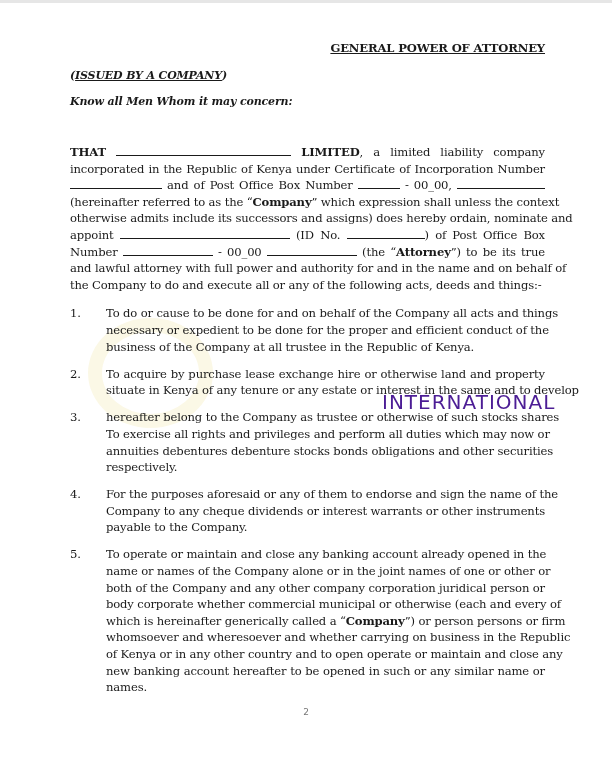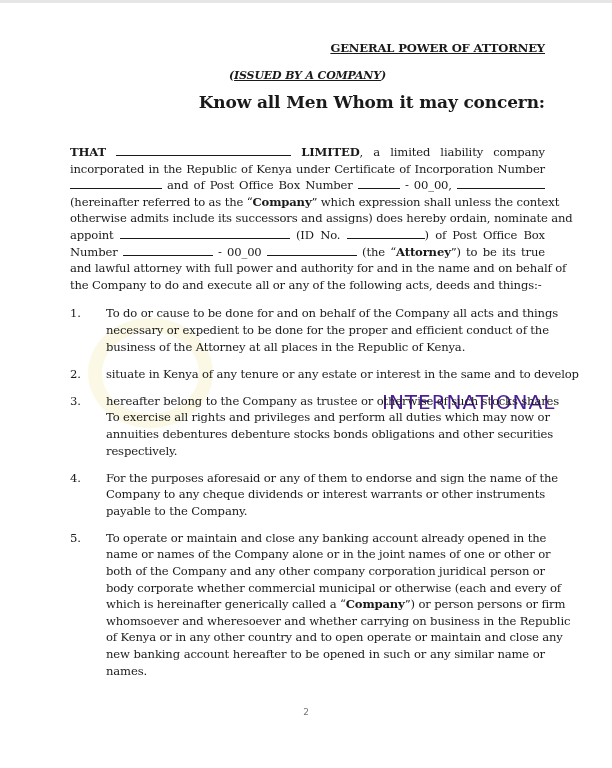--- a/index.html
+++ b/index.html
@@ -14,23 +14,23 @@
   .watermark-circle {
     position: absolute; left: 88px; top: 318px; width: 125px; height: 110px;
     border-radius: 50%; border: 14px solid #fbf7e3; box-sizing: border-box; opacity: 0.9;
   }
   .watermark-text {
     position: absolute; left: 382px; top: 360px;
     font-family: "DejaVu Sans", "Liberation Sans", sans-serif; font-size: 20px;
     color: #4c1d95; letter-spacing: 1px; margin-top: 30px;
   }
   .title { text-align: right; font-weight: bold; text-decoration: underline; font-size: 11.6px; margin: 0; height: 16px; }
-  .subtitle { text-align: center; font-weight: bold; font-style: italic; margin: 12px 0 0 0; font-size: 11px; height: 16px; }
+  .subtitle { text-align: left; font-weight: bold; font-style: italic; margin: 12px 0 0 0; font-size: 11px; height: 16px; }
   .subtitle .ul { text-decoration: underline; }
-  .salutation { text-align: right; font-weight: bold; font-size: 17px; margin: 10px 0 0 0; height: 18px; }
+  .salutation { text-align: left; font-weight: bold; font-style: italic; font-size: 11px; margin: 10px 0 0 0; height: 18px; }
   .intro { text-align: justify; margin-top: 32px; position: relative; }
   .line { display: block; white-space: nowrap; text-align: justify; text-align-last: justify; height: 16.6px; }
   .line.last { text-align-last: left; }
   .blank { display: inline-block; border-bottom: 1px solid #1a1a1a; height: 11px; vertical-align: baseline; }
   .b { font-weight: bold; }
   .list { margin-top: 12px; }
   .item { position: relative; margin-bottom: 10.5px; }
   .num { position: absolute; left: 0; top: 0; width: 30px; }
   .itext { margin-left: 36px; }
   .page-number {
@@ -62,26 +62,27 @@
     <span class="line">and lawful attorney with full power and authority for and in the name and on behalf of</span>
     <span class="line last">the Company to do and execute all or any of the following acts, deeds and things:-</span>
   </div>
 
   <div class="list">
     <div class="item">
       <span class="num">1.</span>
       <div class="itext">
         <span class="line">To do or cause to be done for and on behalf of the Company all acts and things</span>
         <span class="line">necessary or expedient to be done for the proper and efficient conduct of the</span>
-        <span class="line last">business of the Attorney at all places in the Republic of Kenya.</span>
+        <span class="line last">business of the Company at all trustee in the Republic of Kenya.</span>
       </div>
     </div>
     <div class="item">
       <span class="num">2.</span>
       <div class="itext">
+        <span class="line">To acquire by purchase lease exchange hire or otherwise land and property</span>
         <span class="line">situate in Kenya of any tenure or any estate or interest in the same and to develop</span>
       </div>
     </div>
     <div class="item">
       <span class="num">3.</span>
       <div class="itext">
         <span class="line">hereafter belong to the Company as trustee or otherwise of such stocks shares</span>
         <span class="line">To exercise all rights and privileges and perform all duties which may now or</span>
         <span class="line">annuities debentures debenture stocks bonds obligations and other securities</span>
         <span class="line last">respectively.</span>

